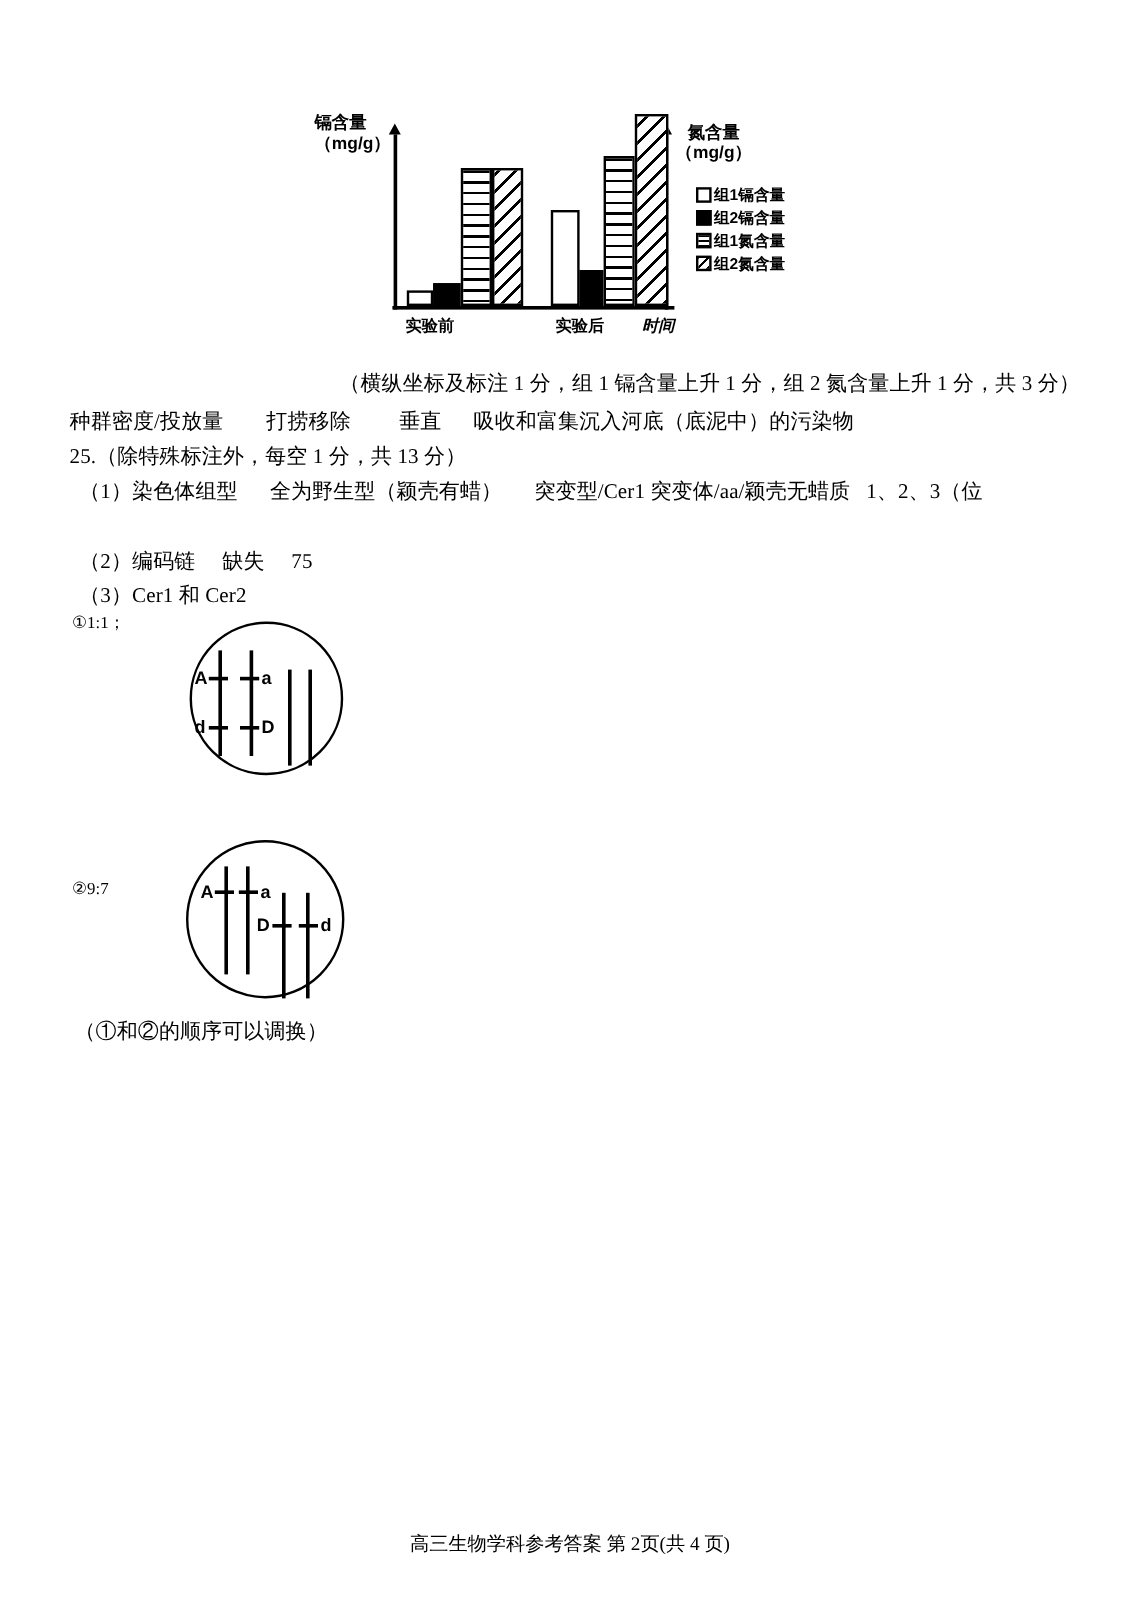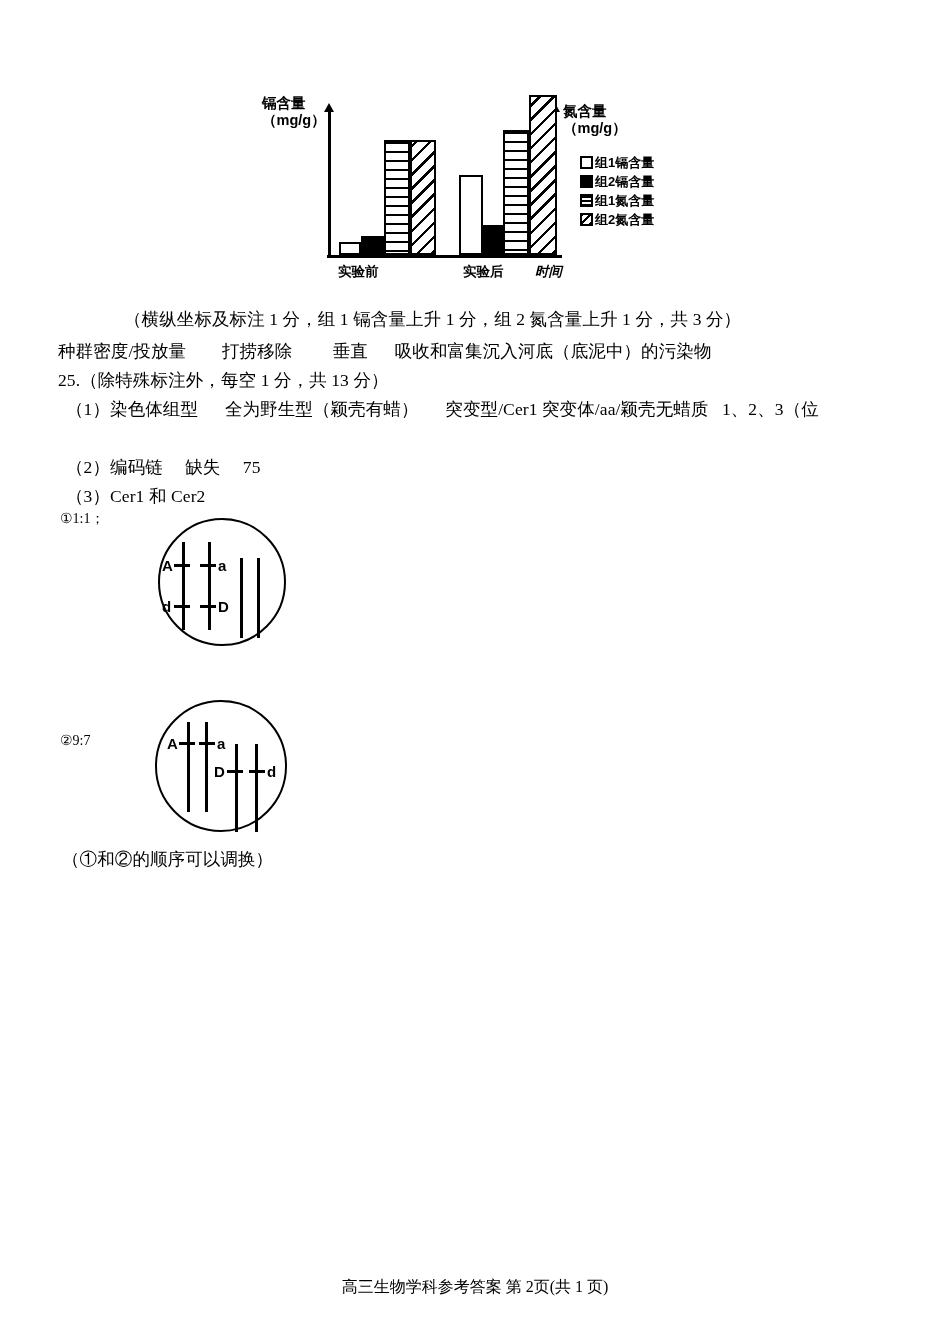--- a/index.html
+++ b/index.html
@@ -32,21 +32,21 @@
   }
   .axis-label {
     position: absolute;
     font-family: "Liberation Sans", "DejaVu Sans", sans-serif;
     font-weight: bold;
     font-size: 14.5px;
     line-height: 17px;
     white-space: nowrap;
   }
   .axis-label-left { left: 12px; top: 0px; text-align: left; }
-  .axis-label-right { left: 313px; top: 8px; text-align: left; }
+  .axis-label-right { left: 313px; top: 8px; text-align: center; }
 
   .arrow-v {
     position: absolute;
     width: 0; height: 0;
     border-left: 5px solid transparent;
     border-right: 5px solid transparent;
     border-bottom: 9px solid #000;
   }
   .axis-line-v {
     position: absolute;
@@ -239,21 +239,21 @@
         <span class="legend-swatch hstripe"></span>
         <span class="legend-label">组1氮含量</span>
       </div>
       <div class="legend-row">
         <span class="legend-swatch dstripe"></span>
         <span class="legend-label">组2氮含量</span>
       </div>
     </div>
   </div>
 
-  <div class="para" style="left:124px; top:305px; width:760px;">（横纵坐标及标注 1 分，组 1 镉含量上升 1 分，组 2 氮含量上升 1 分，共 3 分）</div>
+  <div class="para" style="left:140px; top:305px; width:760px;text-align:right;">（横纵坐标及标注 1 分，组 1 镉含量上升 1 分，组 2 氮含量上升 1 分，共 3 分）</div>
 
   <div class="para" style="left:58px; top:337px; width:840px;">种群密度/投放量        打捞移除         垂直      吸收和富集沉入河底（底泥中）的污染物</div>
 
   <div class="para" style="left:58px; top:366px; width:840px;">25.（除特殊标注外，每空 1 分，共 13 分）</div>
 
   <div class="para" style="left:66px; top:395px; width:850px;">（1）染色体组型      全为野生型（颖壳有蜡）      突变型/Cer1 突变体/aa/颖壳无蜡质   1、2、3（位</div>
 
 
   <div class="para" style="left:66px; top:453px; width:500px;">（2）编码链     缺失     75</div>
 
@@ -296,15 +296,15 @@
     <div class="cross" style="left:92px; top:68px; width:16px;"></div>
 
     <div class="allele" style="left:10px;  top:34px;">A</div>
     <div class="allele" style="left:60px;  top:34px;">a</div>
     <div class="allele" style="left:57px;  top:62px;">D</div>
     <div class="allele" style="left:110px; top:62px;">d</div>
   </div>
 
   <div class="para" style="left:62px; top:845px; width:500px;">（①和②的顺序可以调换）</div>
 
-  <div class="footer">高三生物学科参考答案  第 2页(共 1 页)</div>
+  <div class="footer">高三生物学科参考答案  第 2页(共 4 页)</div>
 
 </div>
 
 </body></html>

